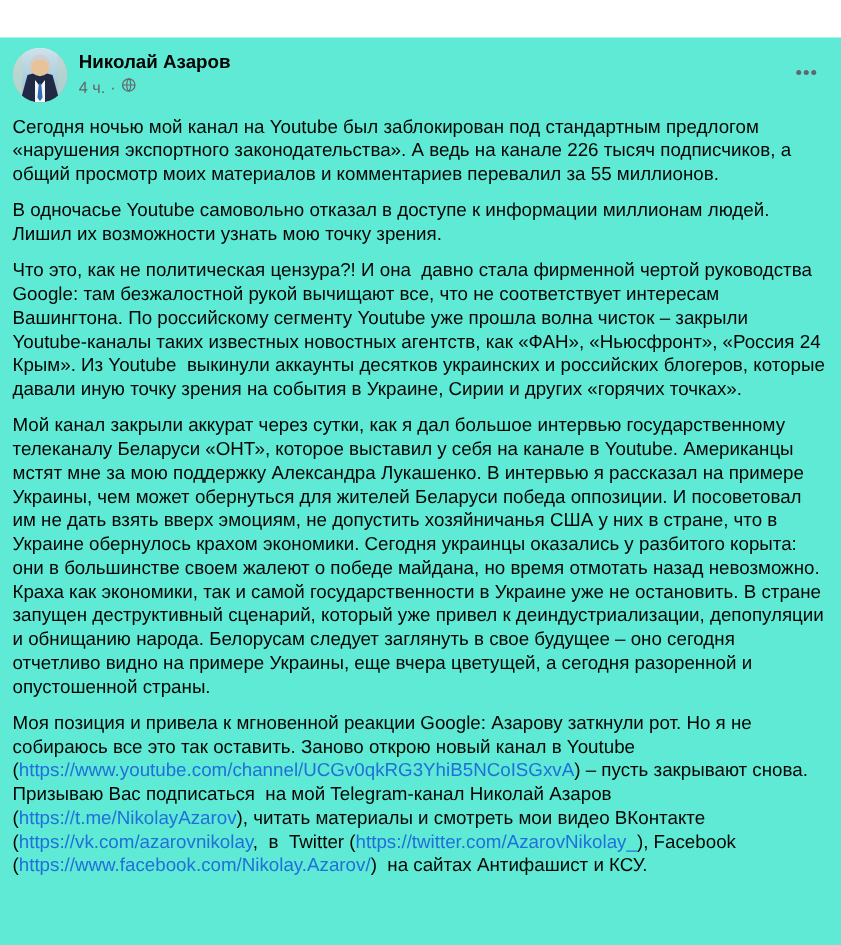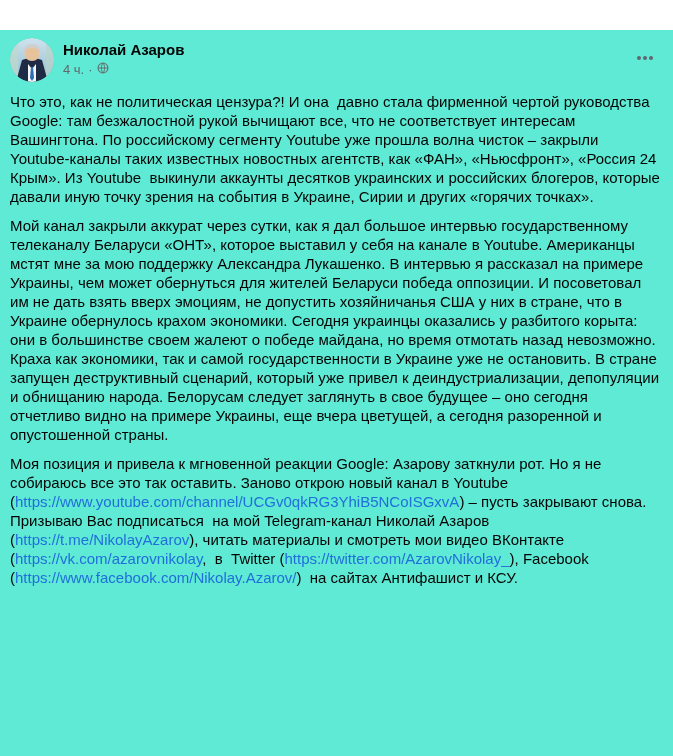--- a/index.html
+++ b/index.html
@@ -77,18 +77,20 @@
     <div class="more-btn" title="">
       <svg width="20" height="20" viewBox="0 0 20 20">
         <circle cx="4" cy="10" r="2" fill="#606770"></circle>
         <circle cx="10" cy="10" r="2" fill="#606770"></circle>
         <circle cx="16" cy="10" r="2" fill="#606770"></circle>
       </svg>
     </div>
   </div>
 
   <div class="body">
+      <p class="para"><span>Сегодня ночью мой канал на Youtube был заблокирован под стандартным предлогом «нарушения экспортного законодательства». А ведь на канале 226 тысяч подписчиков, а общий просмотр моих материалов и комментариев перевалил за 55 миллионов.</span></p>
+      <p class="para"><span>В одночасье Youtube самовольно отказал в доступе к информации миллионам людей. Лишил их возможности узнать мою точку зрения.</span></p>
       <p class="para"><span>Что это, как не политическая цензура?! И она  давно стала фирменной чертой руководства Google: там безжалостной рукой вычищают все, что не соответствует интересам Вашингтона. По российскому сегменту Youtube уже прошла волна чисток – закрыли Youtube-каналы таких известных новостных агентств, как «ФАН», «Ньюсфронт», «Россия 24 Крым». Из Youtube  выкинули аккаунты десятков украинских и российских блогеров, которые давали иную точку зрения на события в Украине, Сирии и других «горячих точках».</span></p>
       <p class="para"><span>Мой канал закрыли аккурат через сутки, как я дал большое интервью государственному телеканалу Беларуси «ОНТ», которое выставил у себя на канале в Youtube. Американцы мстят мне за мою поддержку Александра Лукашенко. В интервью я рассказал на примере Украины, чем может обернуться для жителей Беларуси победа оппозиции. И посоветовал им не дать взять вверх эмоциям, не допустить хозяйничанья США у них в стране, что в Украине обернулось крахом экономики. Сегодня украинцы оказались у разбитого корыта: они в большинстве своем жалеют о победе майдана, но время отмотать назад невозможно. Краха как экономики, так и самой государственности в Украине уже не остановить. В стране запущен деструктивный сценарий, который уже привел к деиндустриализации, депопуляции и обнищанию народа. Белорусам следует заглянуть в свое будущее – оно сегодня отчетливо видно на примере Украины, еще вчера цветущей, а сегодня разоренной и опустошенной страны.</span></p>
       <p class="para"><span>Моя позиция и привела к мгновенной реакции Google: Азарову заткнули рот. Но я не собираюсь все это так оставить. Заново открою новый канал в Youtube (</span><a href="#" class="inline-link">https://www.youtube.com/channel/UCGv0qkRG3YhiB5NCoISGxvA</a><span>) – пусть закрывают снова. Призываю Вас подписаться  на мой Telegram-канал Николай Азаров (</span><a href="#" class="inline-link">https://t.me/NikolayAzarov</a><span>), читать материалы и смотреть мои видео ВКонтакте (</span><a href="#" class="inline-link">https://vk.com/azarovnikolay</a><span>,  в  Twitter (</span><a href="#" class="inline-link">https://twitter.com/AzarovNikolay_</a><span>), Facebook (</span><a href="#" class="inline-link">https://www.facebook.com/Nikolay.Azarov/</a><span>)  на сайтах Антифашист и КСУ.</span></p>
     </div>
 
 </div>
 
 </body></html>

